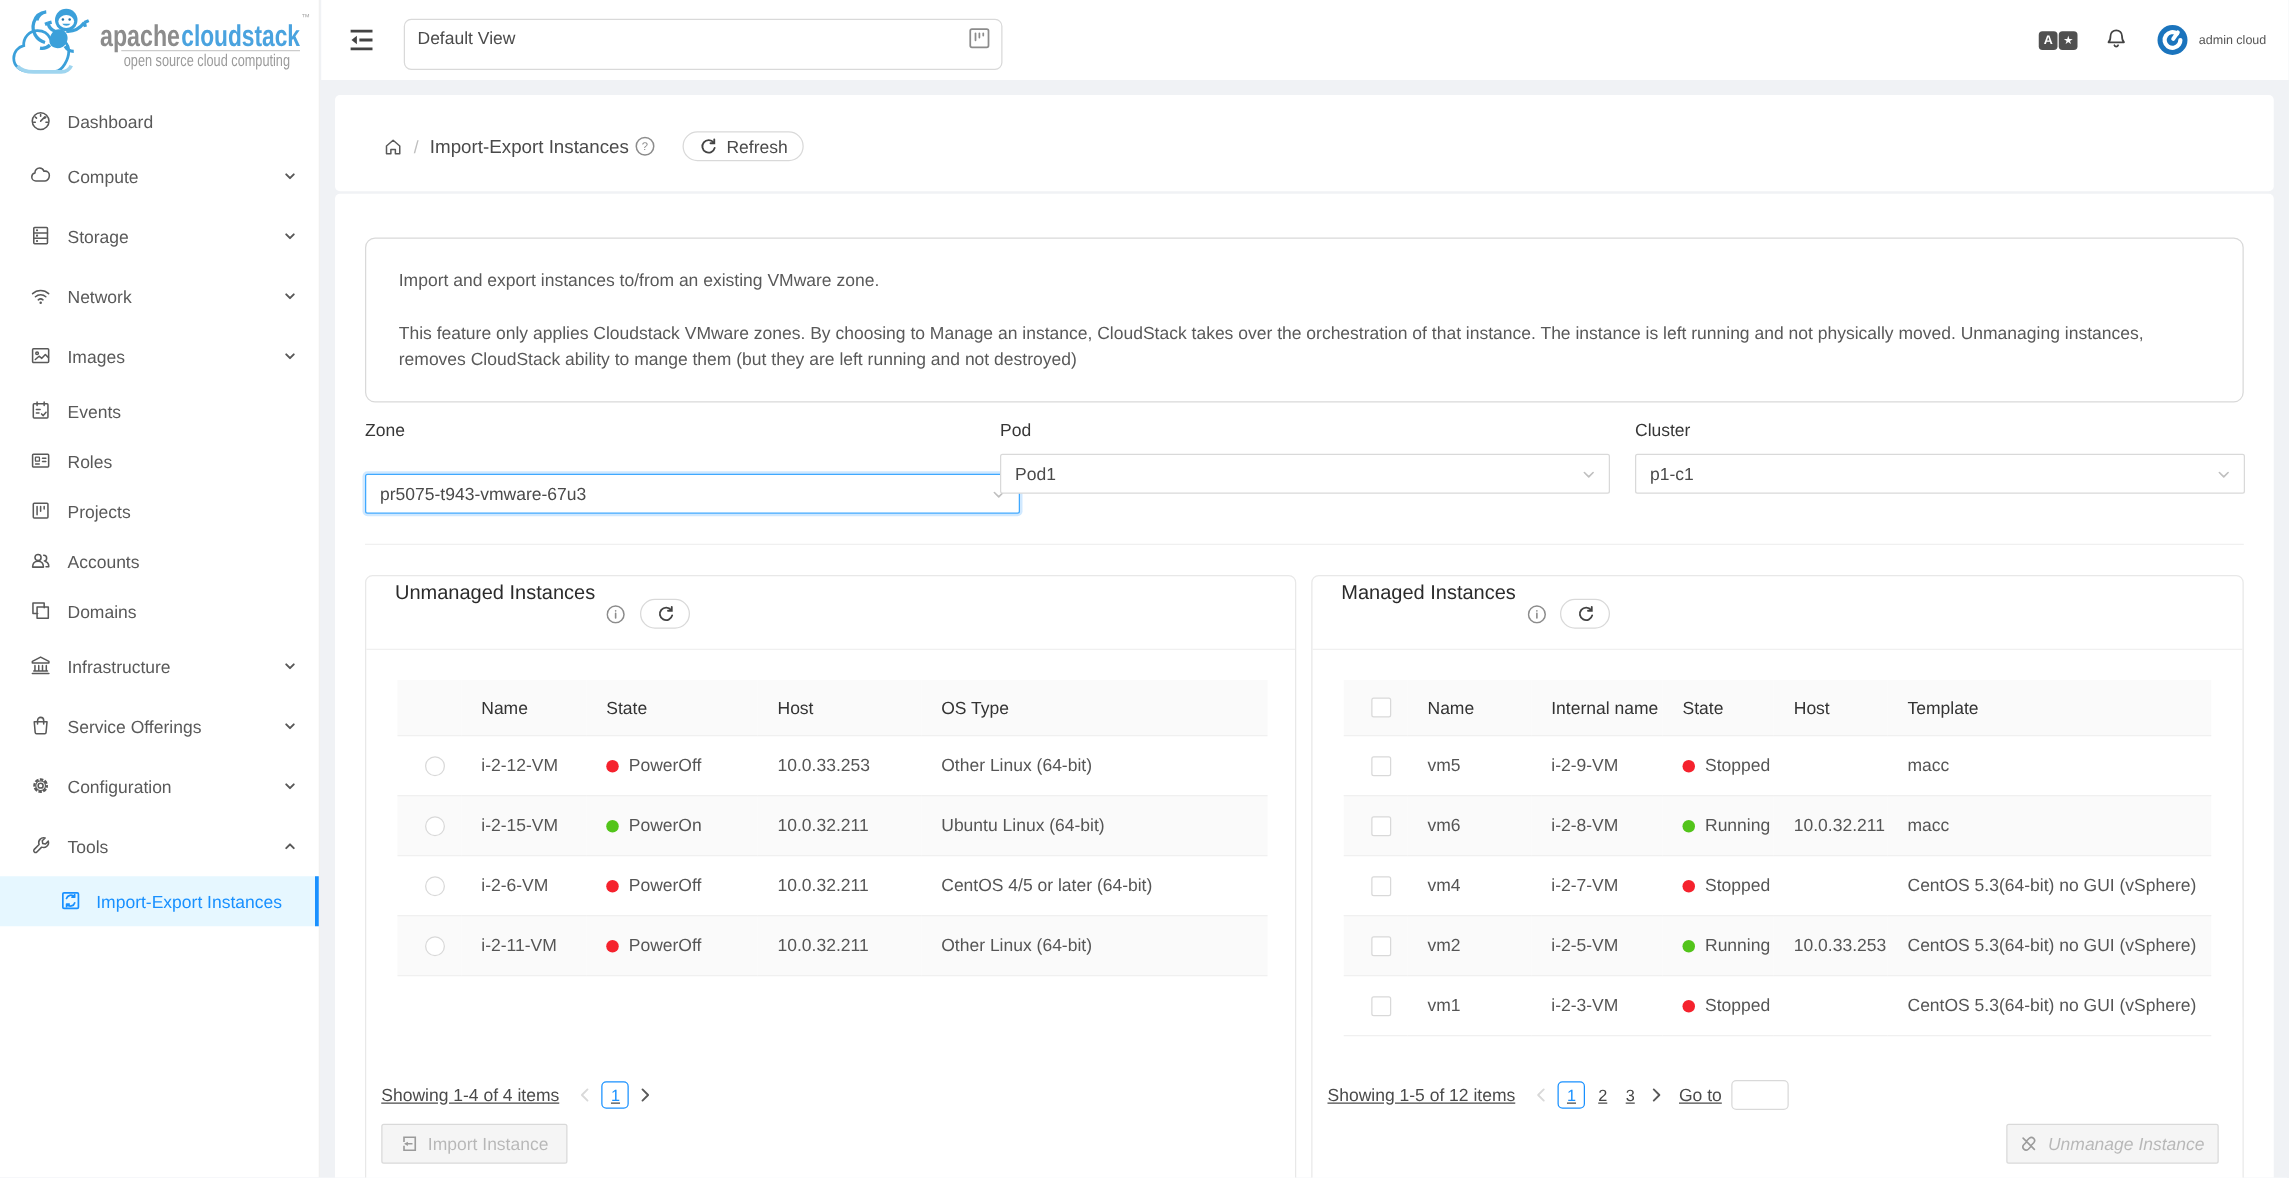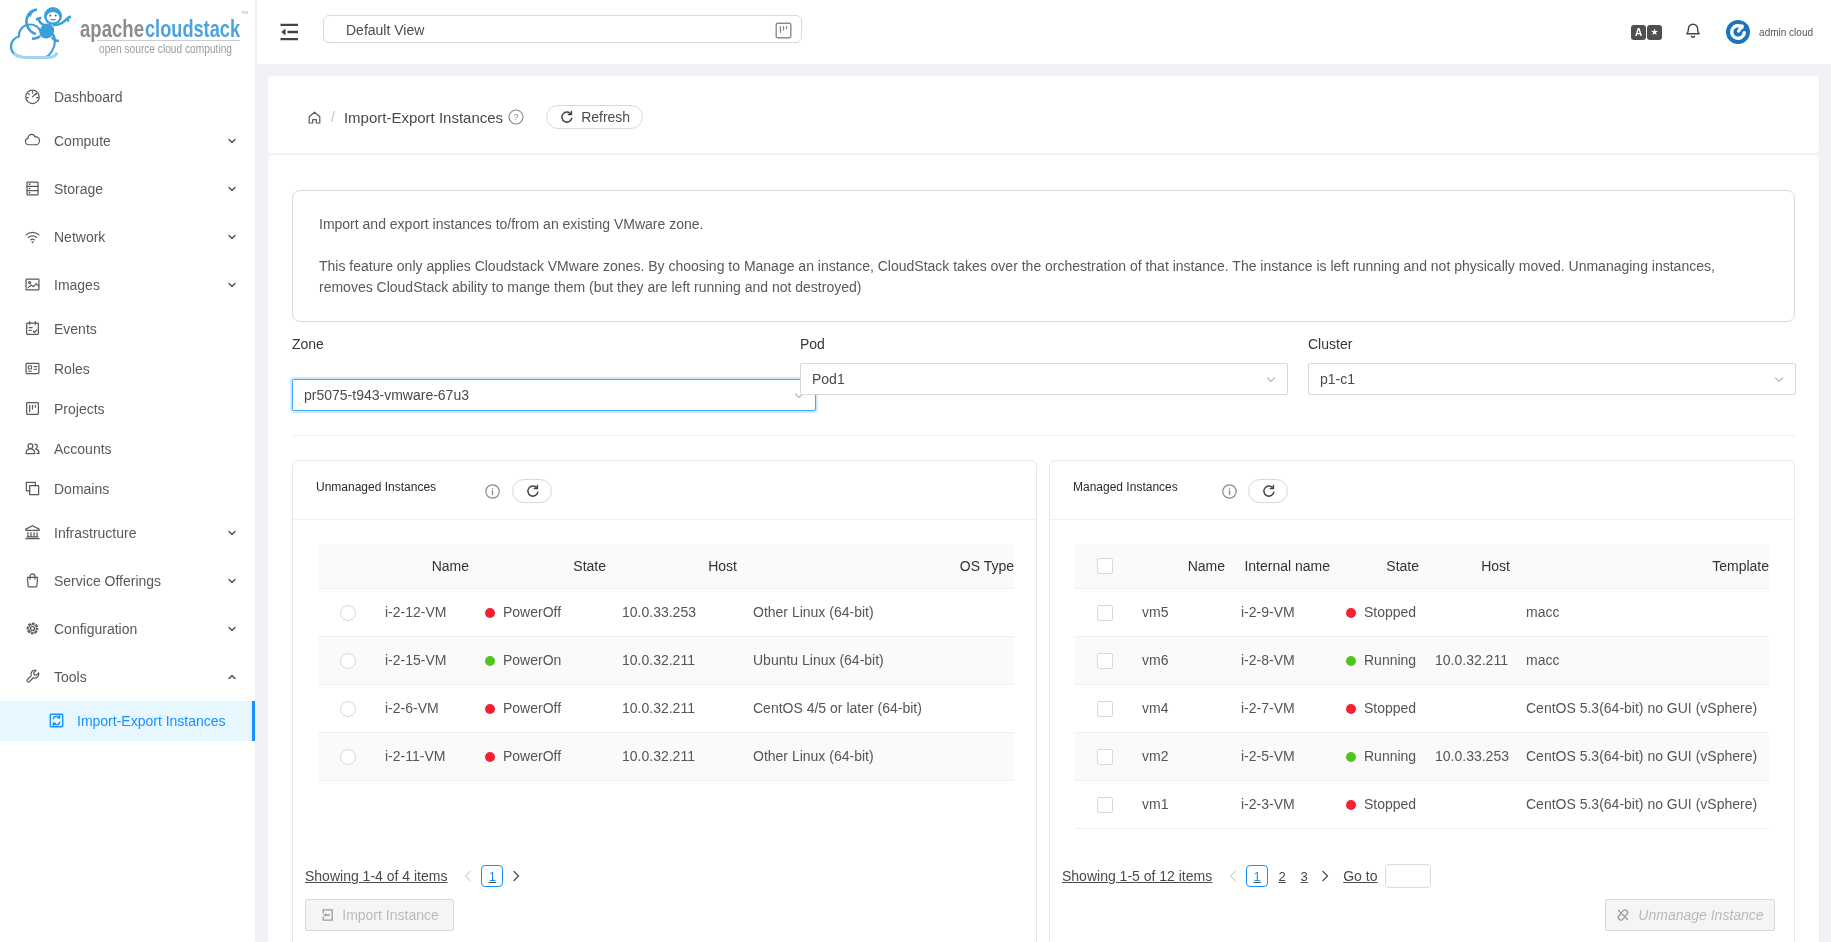--- a/index.html
+++ b/index.html
@@ -19,43 +19,43 @@
 .mi2.active { background:#e6f7ff; color:#1890ff; }
 .mi2.active::after { content:""; position:absolute; right:0; top:0; bottom:0; width:3px; background:#1890ff; }
 .mi2 .ic { display:inline-block; width:17px; height:17px; vertical-align:-3px; margin-right:12px; }
 svg.ico { display:block; width:100%; height:100%; fill:none; stroke:#595959; stroke-width:1.3; stroke-linecap:round; stroke-linejoin:round; }
 .arr { width:10px; height:10px; }
 .arr path { fill:none; stroke:#595959; stroke-width:1.6; stroke-linecap:round; stroke-linejoin:round; }
 
 
 #header { position:absolute; left:257px; top:0; right:0; height:64px; background:#fff; }
 #foldbtn { position:absolute; left:22px; top:22px; width:20px; height:20px; }
-#searchbox { position:absolute; left:66px; top:15px; width:479px; height:28px; border:1px solid #d9d9d9; border-radius:6px; background:#fff; line-height:29px; padding-left:22px; color:#4b4b4b; }
+#searchbox { position:absolute; left:66px; top:15px; width:479px; height:41px; border:1px solid #d9d9d9; border-radius:6px; background:#fff; line-height:29px; padding-left:10px; color:#4b4b4b; }
 #searchbox .sfx { position:absolute; right:8px; top:5px; width:19px; height:19px; }
 .hicons { position:absolute; right:0; top:0; height:64px; display:flex; align-items:center; }
 
 
 .card { position:absolute; background:#fff; border-radius:4px; }
 #bccard { left:268px; top:76px; width:1551px; height:77px; }
 #maincard { left:268px; top:155px; width:1551px; height:830px; }
 #descbox { position:absolute; left:24px; top:35px; width:1503px; height:132px; border:1px solid #d9d9d9; border-radius:8px; padding:23px 26px; color:#595959; }
 #descbox p { line-height:21px; }
 .sellabel { position:absolute; font-size:14px; color:#363636; }
 .sel { position:absolute; height:32px; border:1px solid #d9d9d9; border-radius:2px; background:#fff; line-height:30px; padding-left:11px; color:#4a4a4a; }
 .sel .dn { position:absolute; right:11px; top:11px; line-height:0; }
 .divider { position:absolute; left:24px; width:1503px; height:1px; background:#f0f0f0; top:280px; }
 
 .tcard { position:absolute; top:305px; background:#fff; border:1px solid #e8e8e8; border-radius:6px; height:600px; }
 .tcard .thead { height:59px; border-bottom:1px solid #f0f0f0; position:relative; }
-.tcard .title { position:absolute; left:23px; top:19px; font-size:12px; font-weight:500; color:#2b2b2b; }
+.tcard .title { position:absolute; left:23px; top:5px; font-size:16px; font-weight:500; color:#2b2b2b; }
 .infoc { position:absolute; top:23px; width:15px; height:15px; }
 .rbtn { position:absolute; top:18px; width:40px; height:24px; border:1px solid #d9d9d9; border-radius:12px; display:flex; align-items:center; justify-content:center; }
 
 table.t { border-collapse:collapse; position:absolute; top:83px; font-size:14px; color:#555; }
-table.t th { background:#fafafa; font-weight:500; color:#333; text-align:right; height:44px; padding:0 0 0 16px; border-bottom:1px solid #f0f0f0; }
+table.t th { background:#fafafa; font-weight:500; color:#333; text-align:left; height:44px; padding:0 0 0 16px; border-bottom:1px solid #f0f0f0; }
 table.t td { height:48px; padding:0 0 0 16px; border-bottom:1px solid #f0f0f0; }
 table.t tr.alt td { background:#fafafa; }
 table.t th.selc, table.t td.selc { padding:0 0 0 9px; text-align:center; }
 .radio { display:inline-block; width:16px; height:16px; border:1px solid #d9d9d9; border-radius:50%; background:#fff; vertical-align:middle; }
 .cbox { display:inline-block; width:16px; height:16px; border:1px solid #d9d9d9; border-radius:2px; background:#fff; vertical-align:middle; }
 .dot { display:inline-block; width:10px; height:10px; border-radius:50%; margin-right:8px; vertical-align:-1px; }
 .dot.red { background:#f5222d; }
 .dot.grn { background:#52c41a; }
 
 .pgrow { position:absolute; top:403px; left:12px; height:24px; display:flex; align-items:center; font-size:14px; color:#4a4a4a;text-decoration:underline; }

